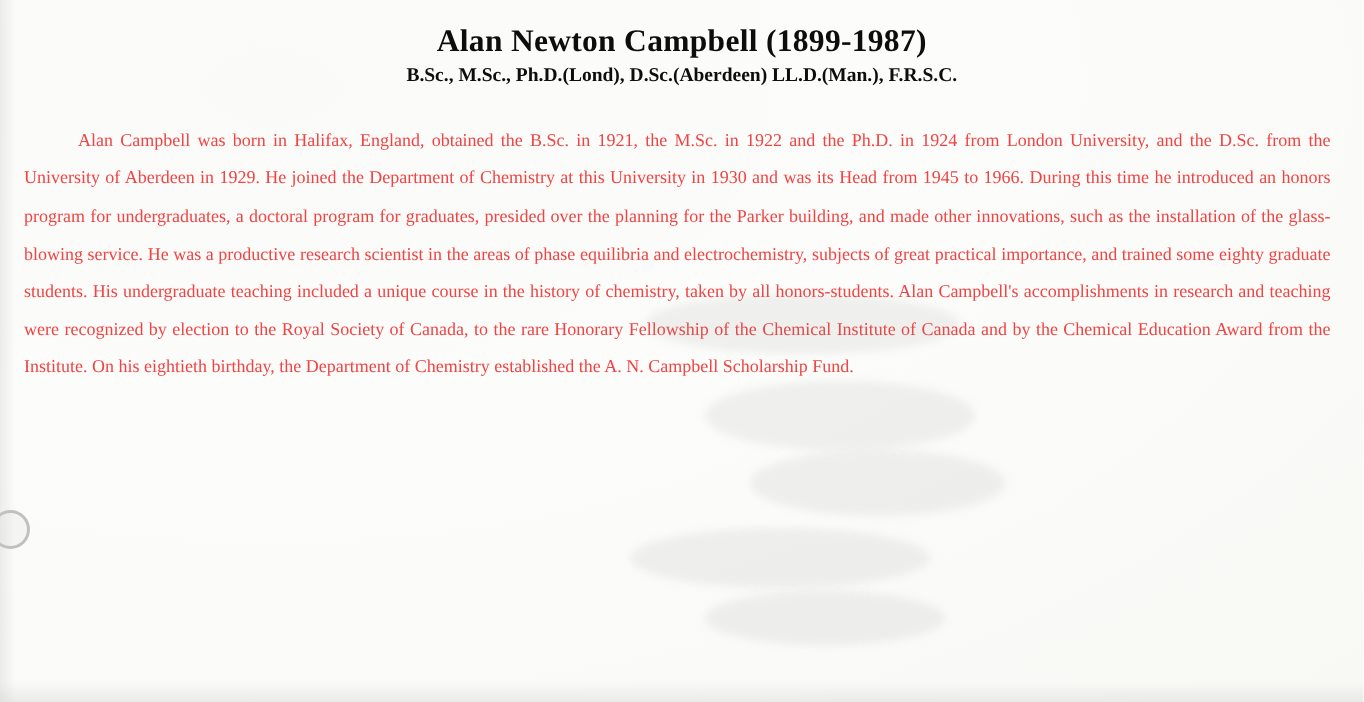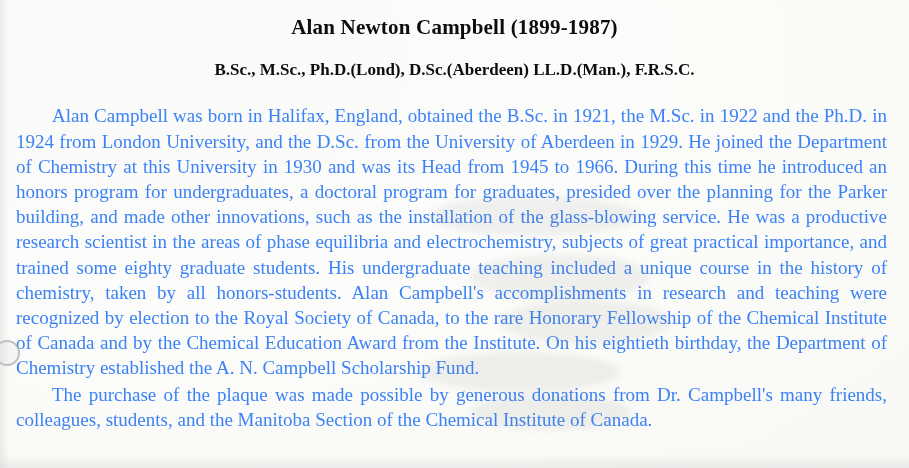--- a/index.html
+++ b/index.html
@@ -36,35 +36,35 @@
     padding-top: 14px;
   }
   .doc-title {
     font-size: 21px;
     font-weight: bold;
     letter-spacing: 0.2px;
     line-height: 1.25;
     color: #0d0d0d;
   }
   .doc-subtitle {
-    font-size: 17px;
+    font-size: 13px;
     font-weight: bold;
     line-height: 1.3;
-    margin-top: 19px;
+    margin-top: 2px;
     color: #0d0d0d;
   }
 
   .body-text {
     margin: 0 22px 0 16px;
     padding-top: 22px;
-    font-size: 19px;
+    font-size: 12px;
     line-height: 25.2px;
     text-align: justify;
     text-justify: inter-word;
-    color: #3b82f6;
+    color: #ef4444;
   }
   .para {
     margin: 0;
     text-indent: 36px;
   }
   .para + .para {
     margin-top: 1px;
   }
   .para.p3 {
     text-indent: 36px;
@@ -119,21 +119,20 @@
 
 <div class="page">
 
   <div class="title-block">
     <div class="doc-title">Alan Newton Campbell (1899-1987)</div>
     <div class="doc-subtitle">B.Sc., M.Sc., Ph.D.(Lond), D.Sc.(Aberdeen) LL.D.(Man.), F.R.S.C.</div>
   </div>
 
   <div class="body-text">
     <p class="para p1">Alan Campbell was born in Halifax, England, obtained the B.Sc. in 1921, the M.Sc. in 1922 and the Ph.D. in 1924 from London University, and the D.Sc. from the University of Aberdeen in 1929.  He joined the Department of Chemistry at this University in 1930 and was its Head from 1945 to 1966.  During this time he introduced an honors program for undergraduates, a doctoral program for graduates, presided over the planning for the Parker building, and made other innovations, such as the installation of the glass-blowing service.  He was a productive research scientist in the areas of phase equilibria and electrochemistry, subjects of great practical importance, and trained some eighty graduate students.  His undergraduate teaching included a unique course in the history of chemistry, taken by all honors-students.  Alan Campbell's accomplishments in research and teaching were recognized by election to the Royal Society of Canada, to the rare Honorary Fellowship of the Chemical Institute of Canada and by the Chemical Education Award from the Institute.  On his eightieth birthday, the Department of Chemistry established the A. N. Campbell Scholarship Fund.</p>
-    <p class="para p3">The purchase of the plaque was made possible by generous donations from Dr. Campbell's many friends, colleagues, students, and the Manitoba Section of the Chemical Institute of Canada.</p>
   </div>
 
   <div class="smudge s1"></div>
   <div class="smudge s2"></div>
   <div class="smudge s3"></div>
   <div class="smudge s4"></div>
   <div class="smudge s5"></div>
 
   <div class="edge-mark"></div>
   <div class="edge-shade"></div>

